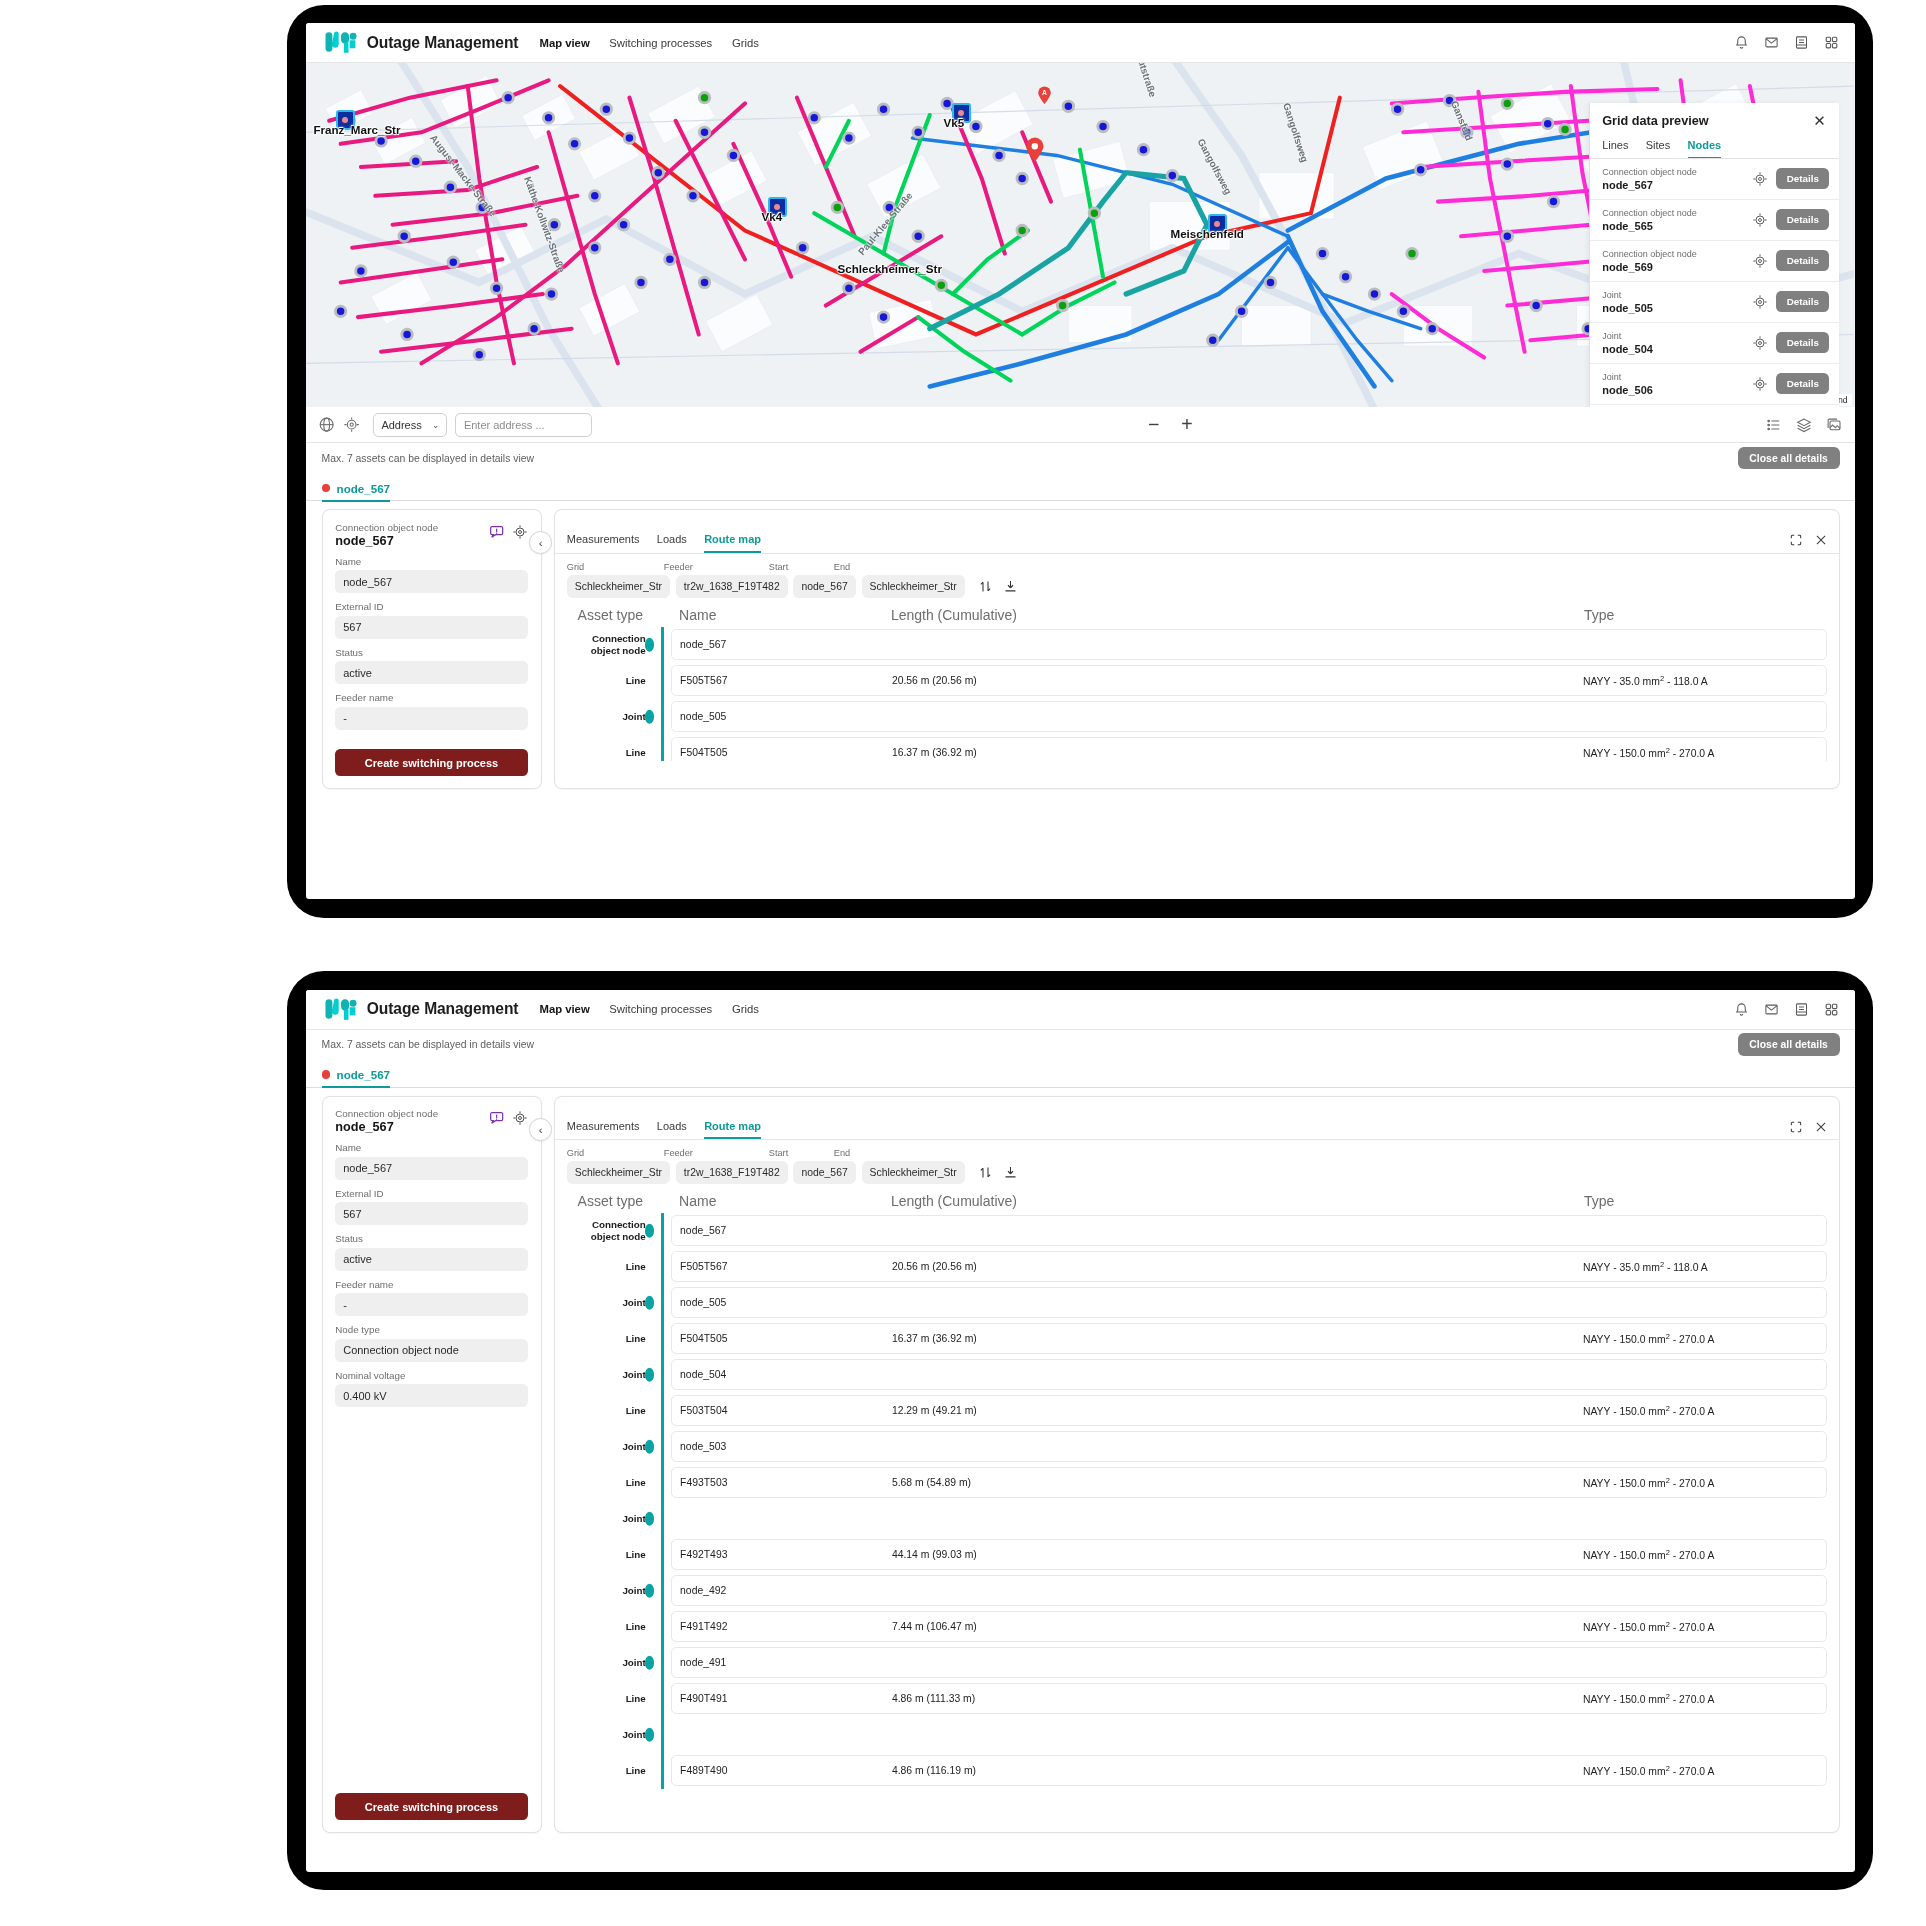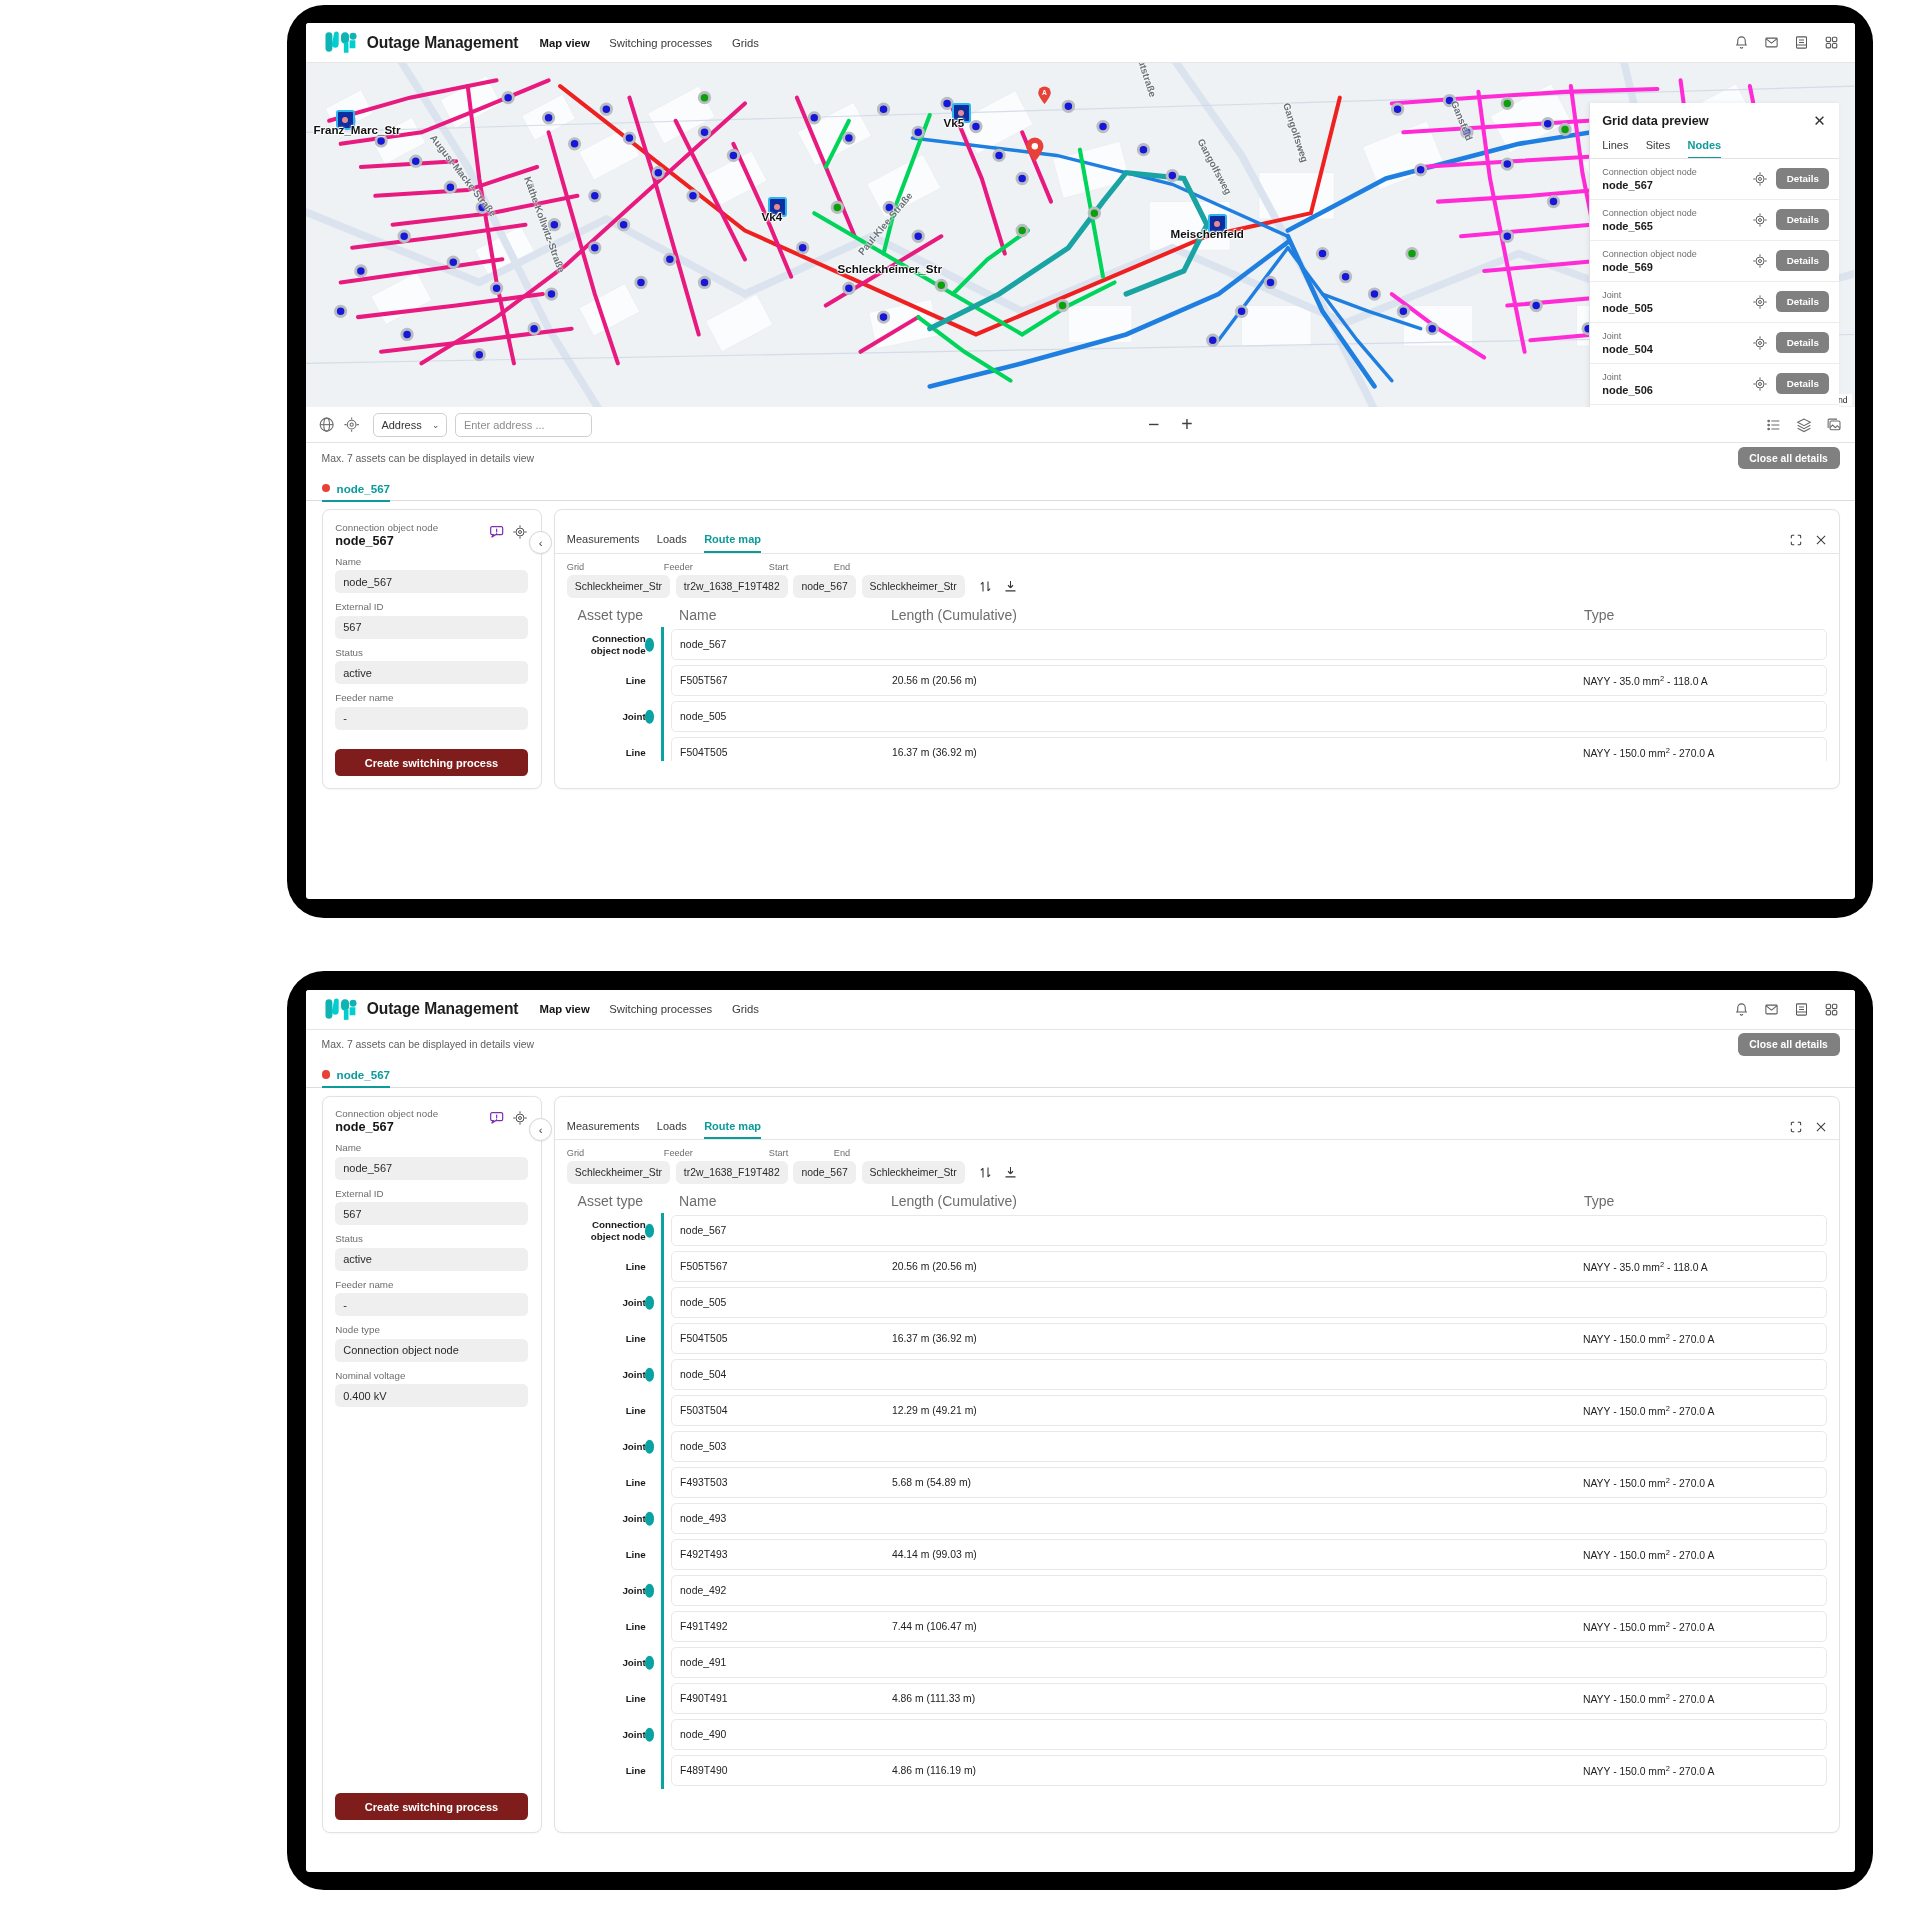--- a/index.html
+++ b/index.html
@@ -1191,25 +1191,20 @@
                   <span class="bname">F493T503</span>
                   <span class="blen">5.68 m (54.89 m)</span>
                   <span class="btype">NAYY - 150.0 mm<span class="sup">2</span> - 270.0 A</span>
                 </div>
               </div>
               <div class="rrow">
                 <div class="asset">Joint</div>
                 <div class="railcell">
                   <span class="node-dot"></span>
                 </div>
-                <div class="box">
-                  <span class="bname">node_493</span>
-                  <span class="blen"></span>
-                  <span class="btype"></span>
-                </div>
               </div>
               <div class="rrow">
                 <div class="asset">Line</div>
                 <div class="railcell"></div>
                 <div class="box">
                   <span class="bname">F492T493</span>
                   <span class="blen">44.14 m (99.03 m)</span>
                   <span class="btype">NAYY - 150.0 mm<span class="sup">2</span> - 270.0 A</span>
                 </div>
               </div>
@@ -1251,25 +1246,20 @@
                   <span class="bname">F490T491</span>
                   <span class="blen">4.86 m (111.33 m)</span>
                   <span class="btype">NAYY - 150.0 mm<span class="sup">2</span> - 270.0 A</span>
                 </div>
               </div>
               <div class="rrow">
                 <div class="asset">Joint</div>
                 <div class="railcell">
                   <span class="node-dot"></span>
                 </div>
-                <div class="box">
-                  <span class="bname">node_490</span>
-                  <span class="blen"></span>
-                  <span class="btype"></span>
-                </div>
               </div>
               <div class="rrow">
                 <div class="asset">Line</div>
                 <div class="railcell"></div>
                 <div class="box">
                   <span class="bname">F489T490</span>
                   <span class="blen">4.86 m (116.19 m)</span>
                   <span class="btype">NAYY - 150.0 mm<span class="sup">2</span> - 270.0 A</span>
                 </div>
               </div>

